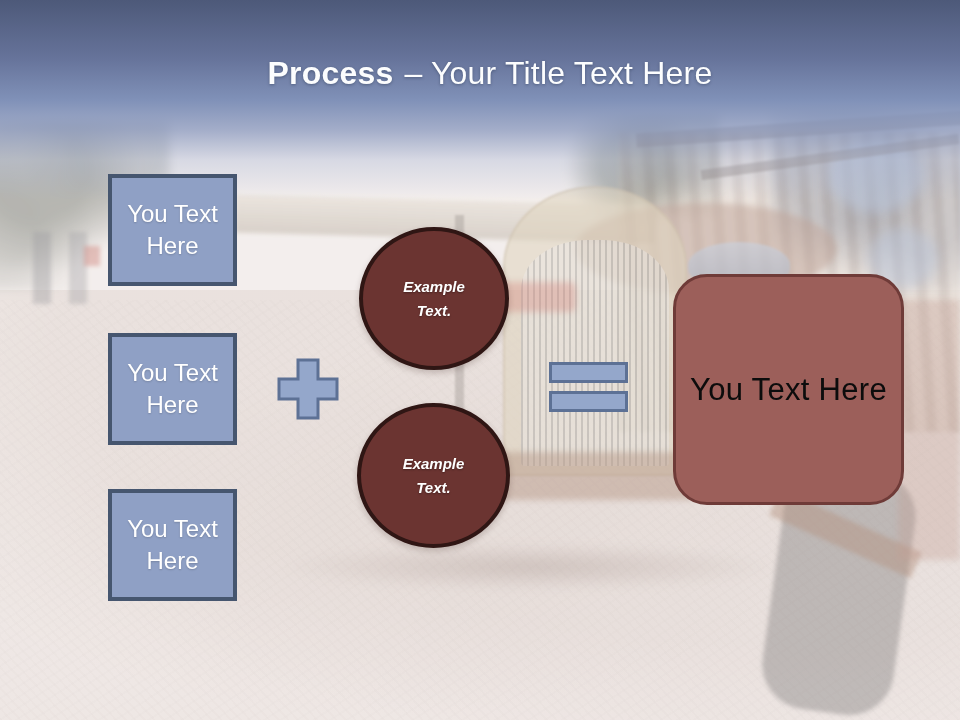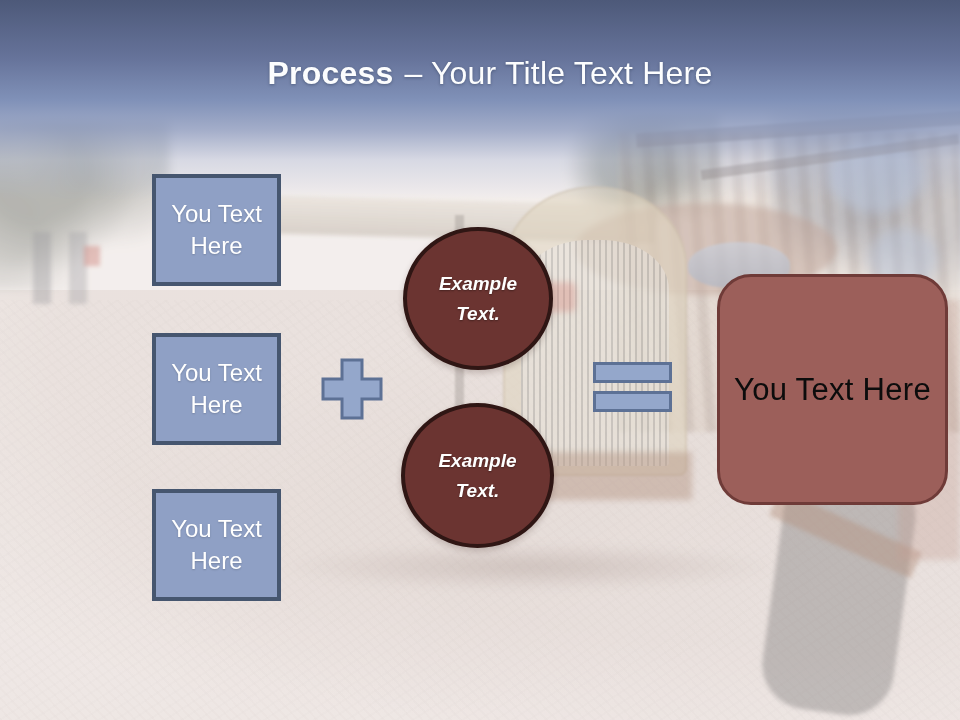--- a/index.html
+++ b/index.html
@@ -72,41 +72,41 @@
     background:linear-gradient(to bottom,
       #4d5979 0px, #66739a 58px, #8091b8 100px,
       rgba(141,155,191,.78) 130px, rgba(170,182,212,.38) 160px, rgba(205,214,234,0) 200px);}
   .title{position:absolute;left:0;top:54px;width:960px;text-align:center;
     font-size:32px;line-height:1.2;color:#fcfdfe;letter-spacing:.2px;
     text-shadow:0 1px 3px rgba(18,28,50,.35);transform:translateX(10px);}
   .title .bold{font-weight:700;text-align:center;}
   .title .rest{font-weight:400;margin-left:11px;text-align:center;}
 
   
-  .content{position:absolute;inset:0;z-index:5;margin-left:44px;}
+  .content{position:absolute;inset:0;z-index:5;}
   .box{
     position:absolute;left:108px;width:129px;height:112px;
     background:#8fa0c5;border:4px solid #46566f;
     display:flex;align-items:center;justify-content:center;text-align:center;
     color:#fff;font-size:24px;line-height:1.33;padding:4px 10px;
     text-shadow:0 1px 2px rgba(0,0,0,.18);}
   .box1{top:174px;} .box2{top:333px;} .box3{top:489px;}
 
   .plus-wrap{position:absolute;left:277px;top:358px;width:62px;height:62px;}
   .eq{position:absolute;left:549px;width:79px;height:21px;background:#94a7cb;border:3px solid #5d7195;}
   .eq1{top:362px;} .eq2{top:391px;}
 
   .circle{
     position:absolute;border-radius:50%;
     background:#6b3431;border:4px solid #2f1614;
     display:flex;align-items:center;justify-content:center;text-align:center;
     box-shadow:0 3px 6px rgba(40,15,12,.2);}
   .circle1{left:359px;top:227px;width:150px;height:143px;}
   .circle2{left:357px;top:403px;width:153px;height:145px;}
-  .circle .clabel{width:84px;color:#fff;font-size:19px;font-weight:700;font-style:italic;
+  .circle .clabel{width:84px;color:#fff;font-size:15px;font-weight:700;font-style:italic;
     line-height:1.55;text-shadow:0 1px 2px rgba(0,0,0,.35);}
 
   .result{
     position:absolute;left:673px;top:274px;width:231px;height:231px;
     background:#9c5f5a;border:3px solid #6f3b38;border-radius:34px;
     display:flex;align-items:center;justify-content:center;
     color:#0c0c0c;font-size:31px;letter-spacing:.3px;}
 </style>
 </head>
 <body>

